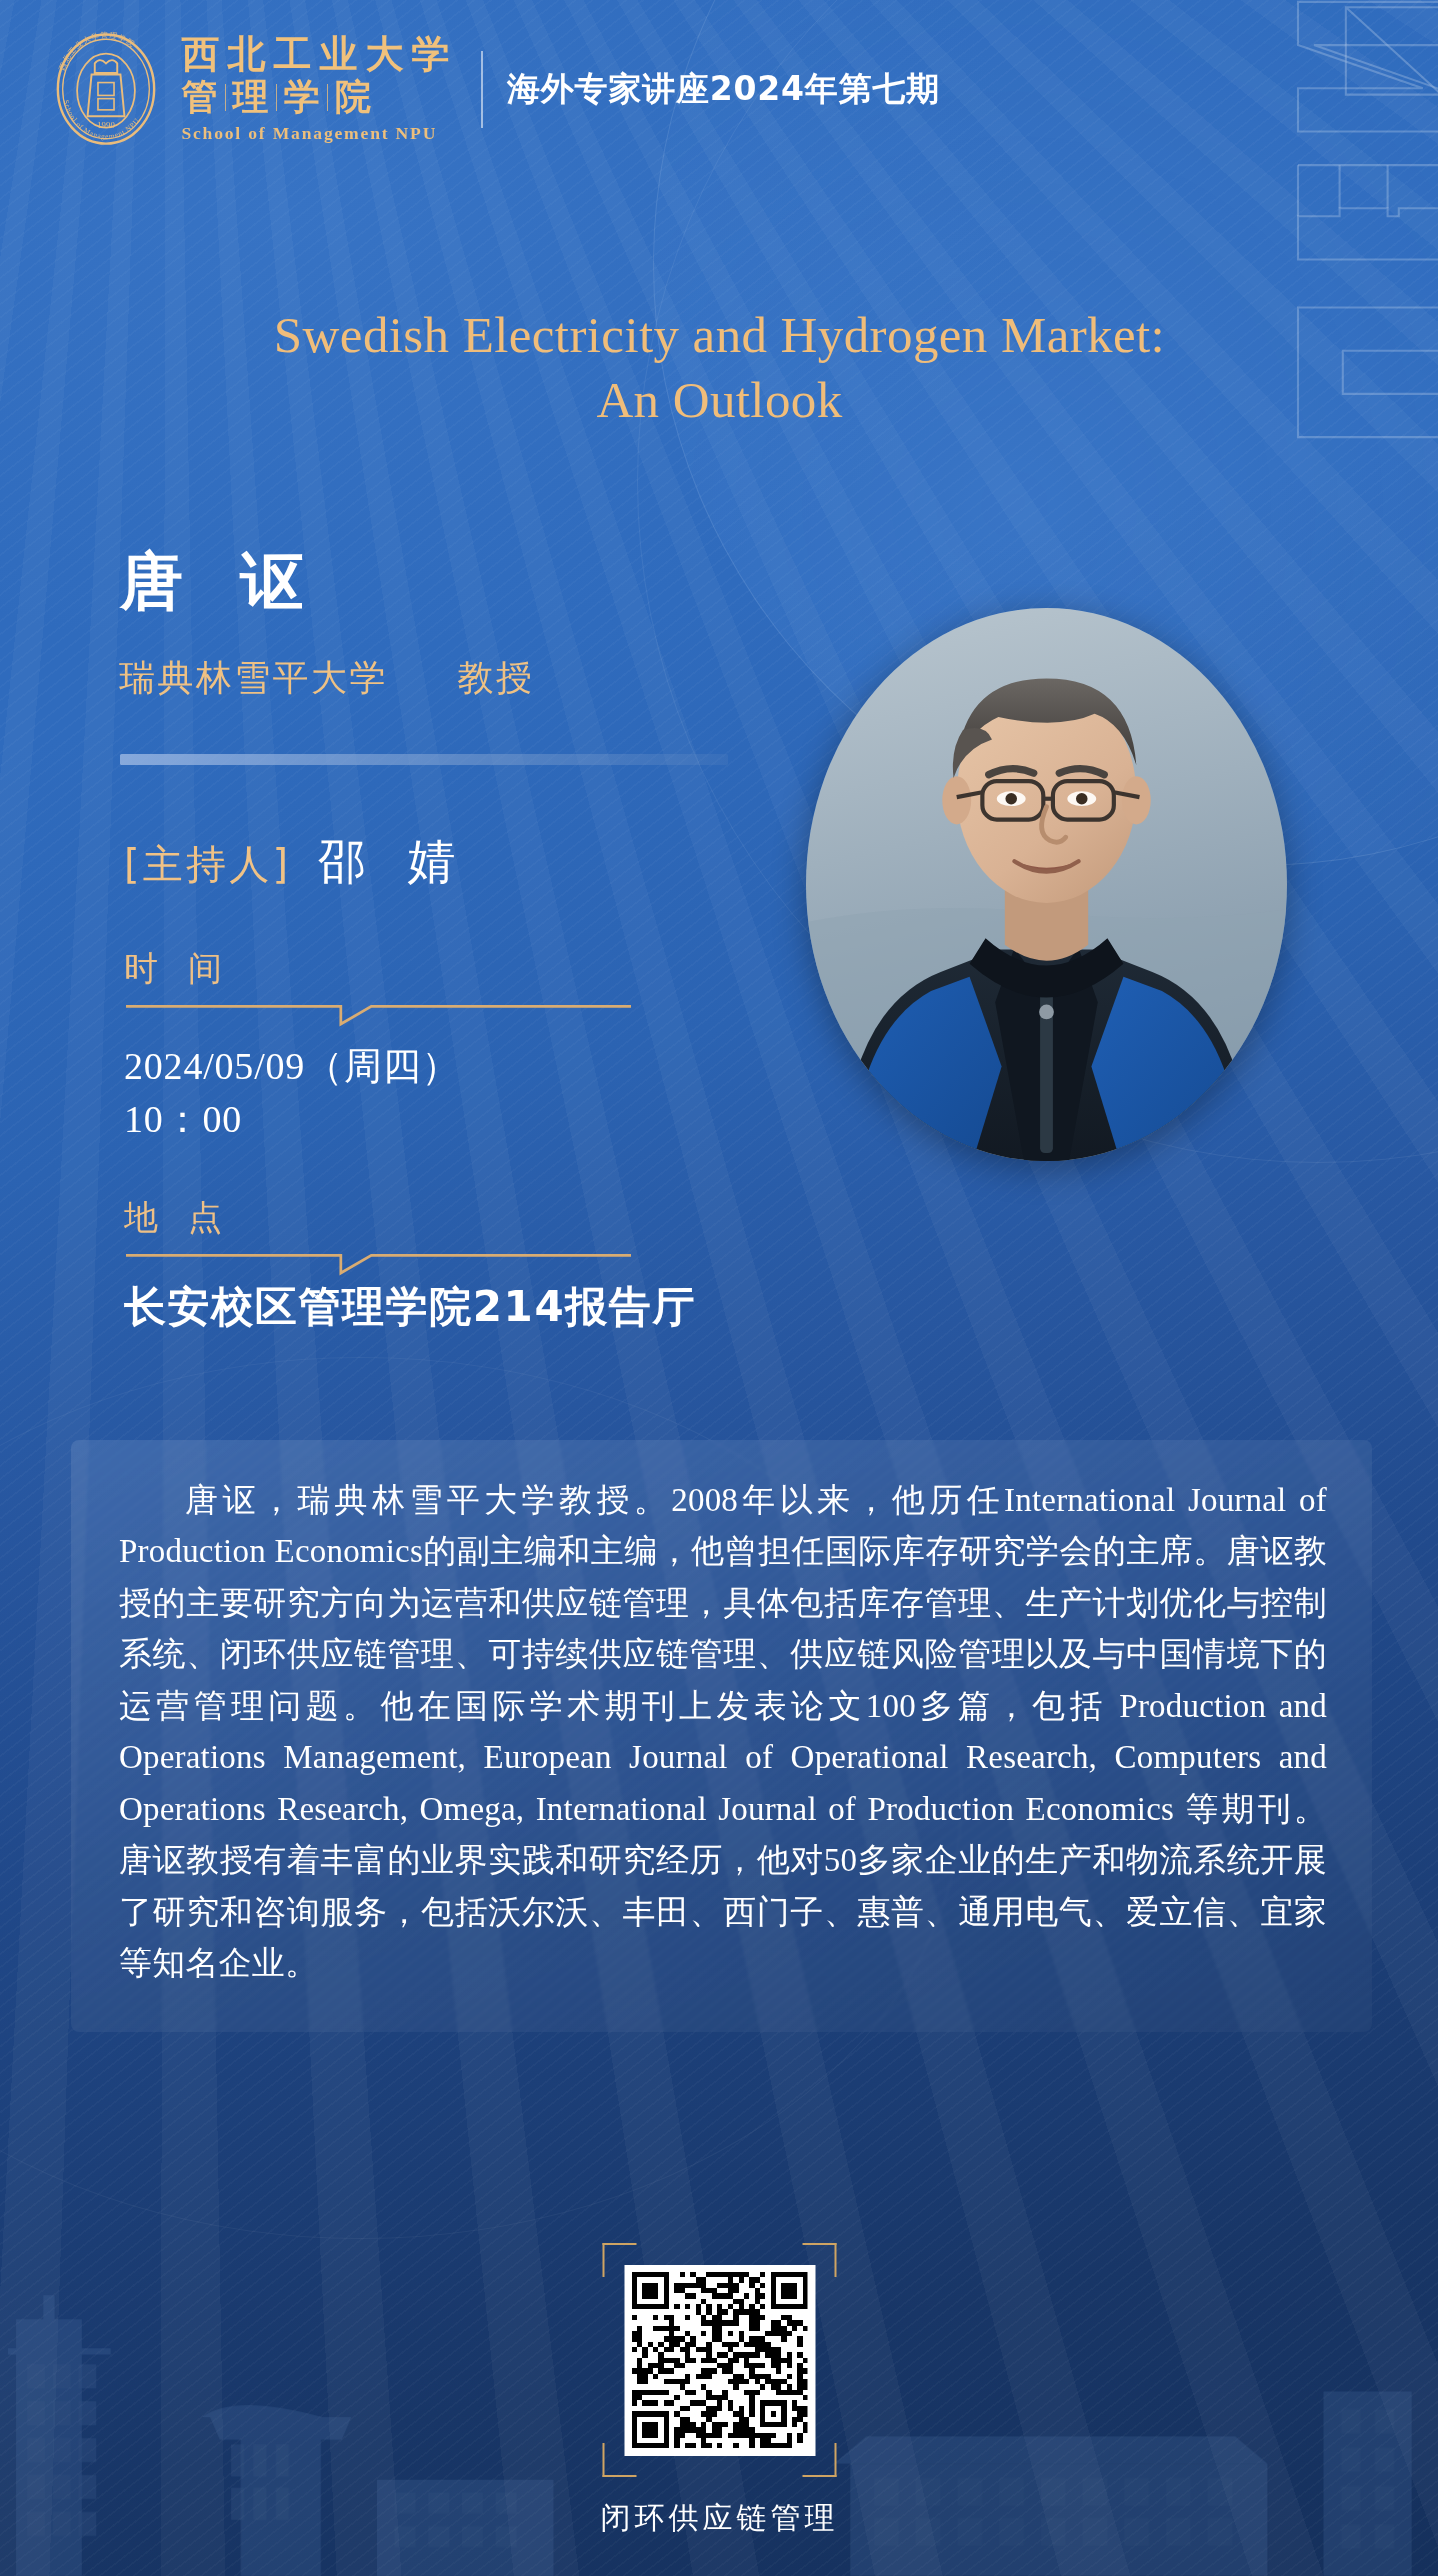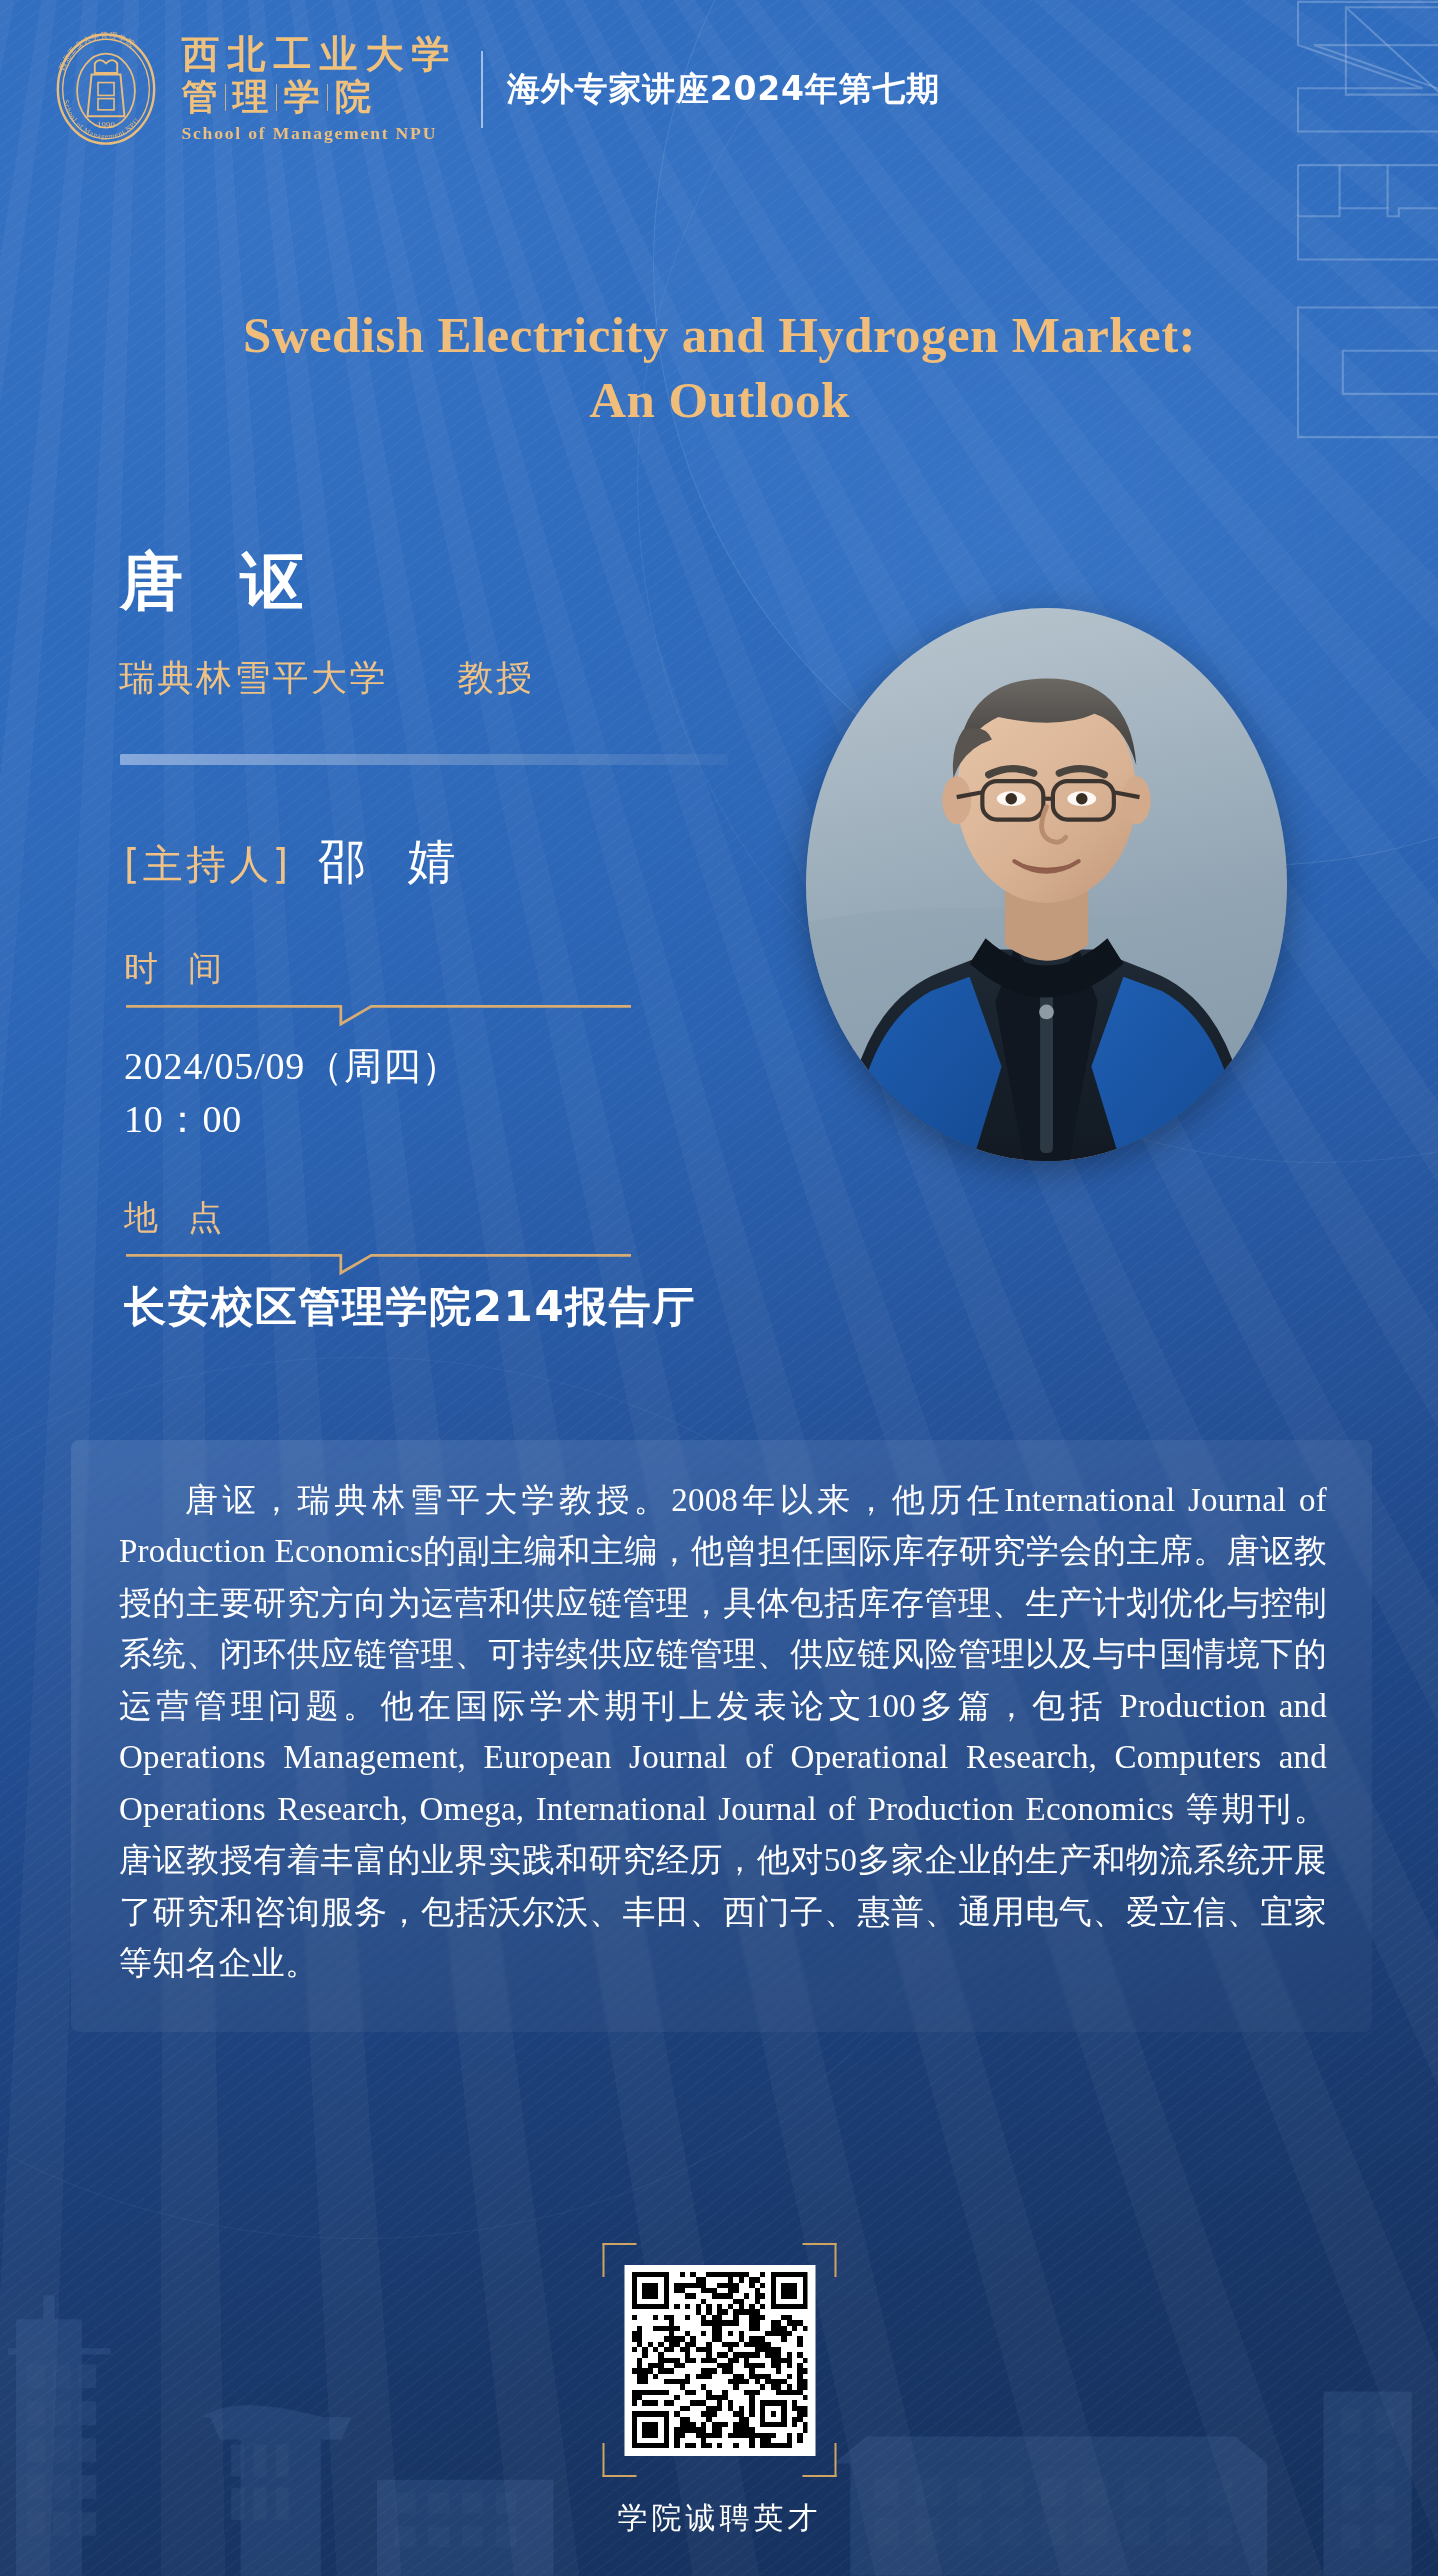--- a/index.html
+++ b/index.html
@@ -105,21 +105,21 @@
     white-space:nowrap;
   }
 
   
   .title-wrap {
     position:absolute; left:0; right:0; top:303px;
     text-align:center; padding:0 32px;
   }
   .title-line {
     font-family:"Liberation Serif","DejaVu Serif",serif;
-    font-weight:700;
+    font-weight:400;
     font-size:51px;
     line-height:1.28;
     color:#f0bd7a;
     letter-spacing:0.4px;
   }
 
   
   .speaker-name {
     position:absolute; left:120px; top:539px;
     font-family:"DejaVu Sans","Liberation Sans",sans-serif;
@@ -1036,17 +1036,17 @@
               <rect x="24" y="32" width="1" height="1"></rect>
               <rect x="25" y="32" width="1" height="1"></rect>
               <rect x="26" y="32" width="1" height="1"></rect>
               <rect x="27" y="32" width="1" height="1"></rect>
               <rect x="28" y="32" width="1" height="1"></rect>
               <rect x="29" y="32" width="1" height="1"></rect>
             </g>
         </svg>
       </div>
     </div>
-    <div class="qr-caption">学院诚聘英才</div>
+    <div class="qr-caption">闭环供应链管理</div>
   </div>
 
 </div>
 
 
 </body></html>

